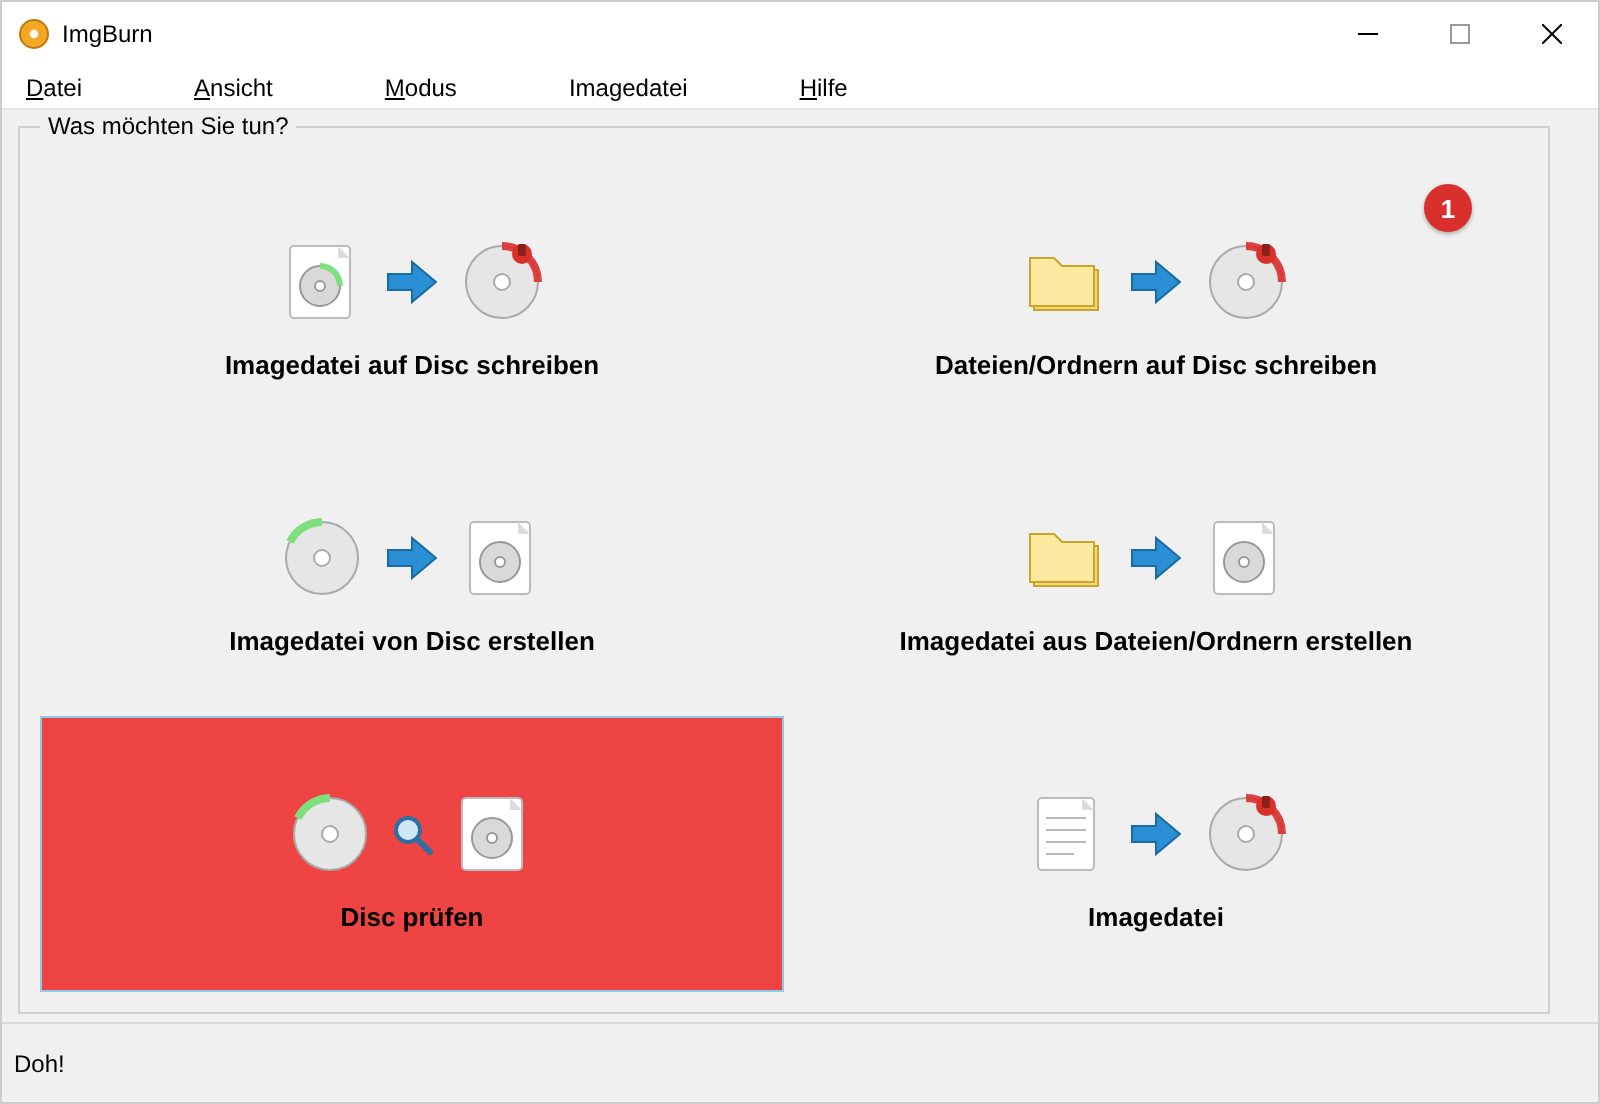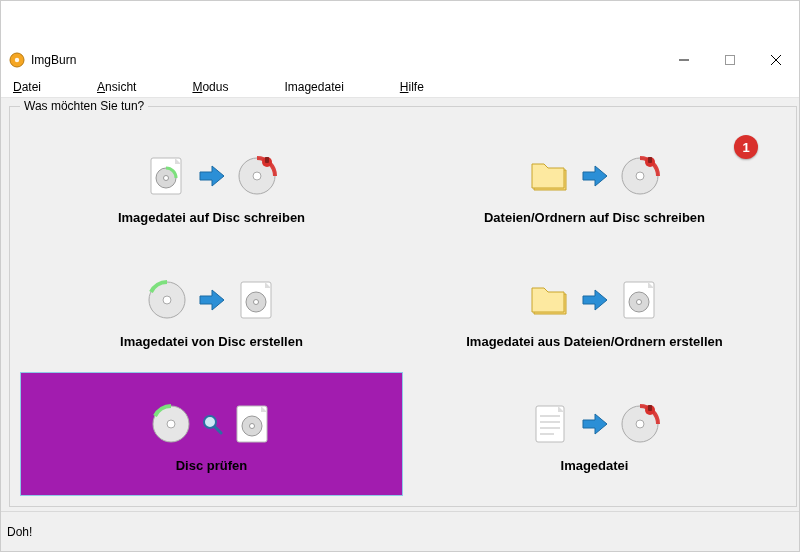--- a/index.html
+++ b/index.html
@@ -14,21 +14,20 @@
       flex-direction: column;
       border: 1px solid #cccccc;
     }
     
     .titlebar {
       height: 32px;
       background: #ffffff;
       display: flex;
       align-items: center;
       padding-left: 8px;
-      margin-top: 43px;
     }
     .titlebar .app-icon {
       width: 16px;
       height: 16px;
       margin-right: 6px;
     }
     .titlebar .title {
       flex: 1;
       font-size: 12px;
       color: #000;
@@ -60,21 +59,21 @@
     .menu-item {
       padding: 2px 8px;
       font-size: 12px;
       color: #000;
     }
     .menu-item .ul { text-decoration: underline; }
     
     .content {
       flex: 1;
       background: #f0f0f0;
-      padding: 8px 2px 4px 8px;
+      padding: 8px 24px 4px 8px;
       display: flex;
       flex-direction: column;
     }
     .groupbox {
       position: relative;
       border: 1px solid #d0d0d0;
       flex: 1;
       padding: 18px 10px 10px 10px;
     }
     .groupbox-label {
@@ -95,21 +94,21 @@
     }
     .cell {
       display: flex;
       flex-direction: column;
       align-items: center;
       justify-content: center;
       position: relative;
       padding: 6px;
     }
     .cell.selected {
-      background: #a21caf;
+      background: #ef4444;
       border: 1px solid #8ecae6;
     }
     .cell .icon-row {
       display: flex;
       align-items: center;
       justify-content: center;
       gap: 8px;
       height: 56px;
     }
     .cell .label {

